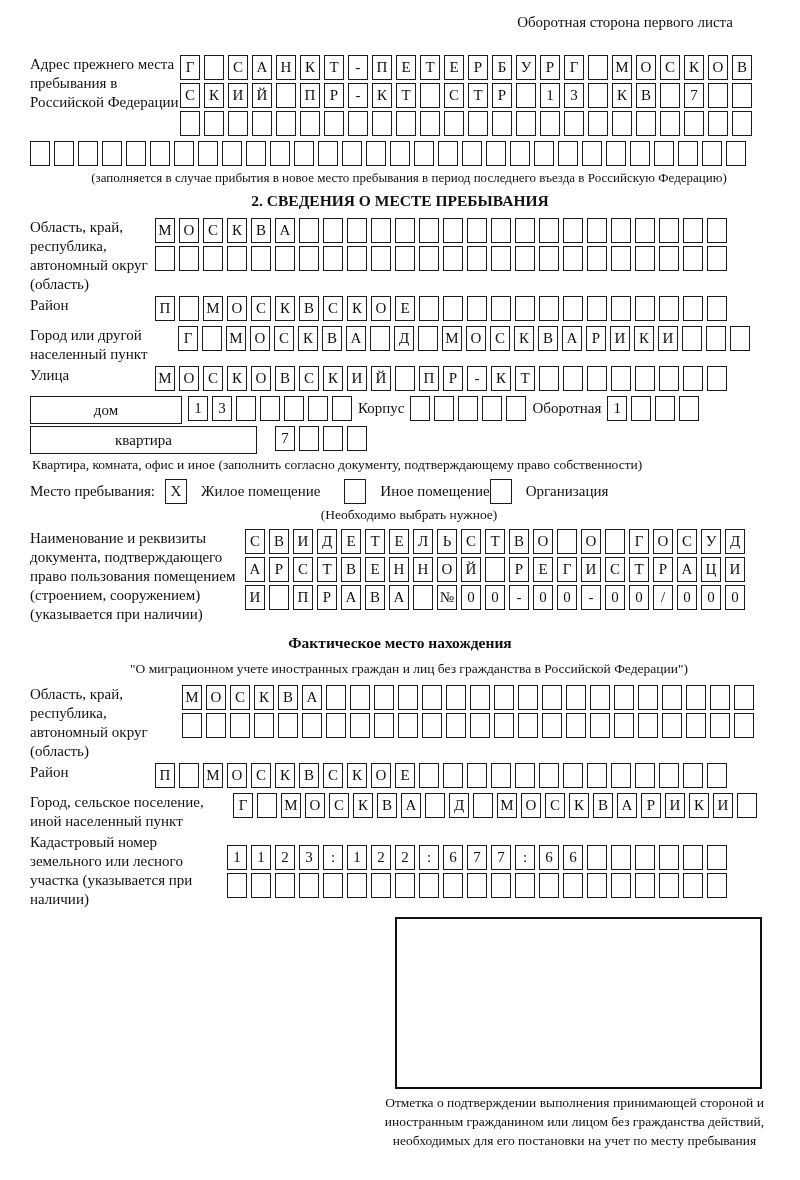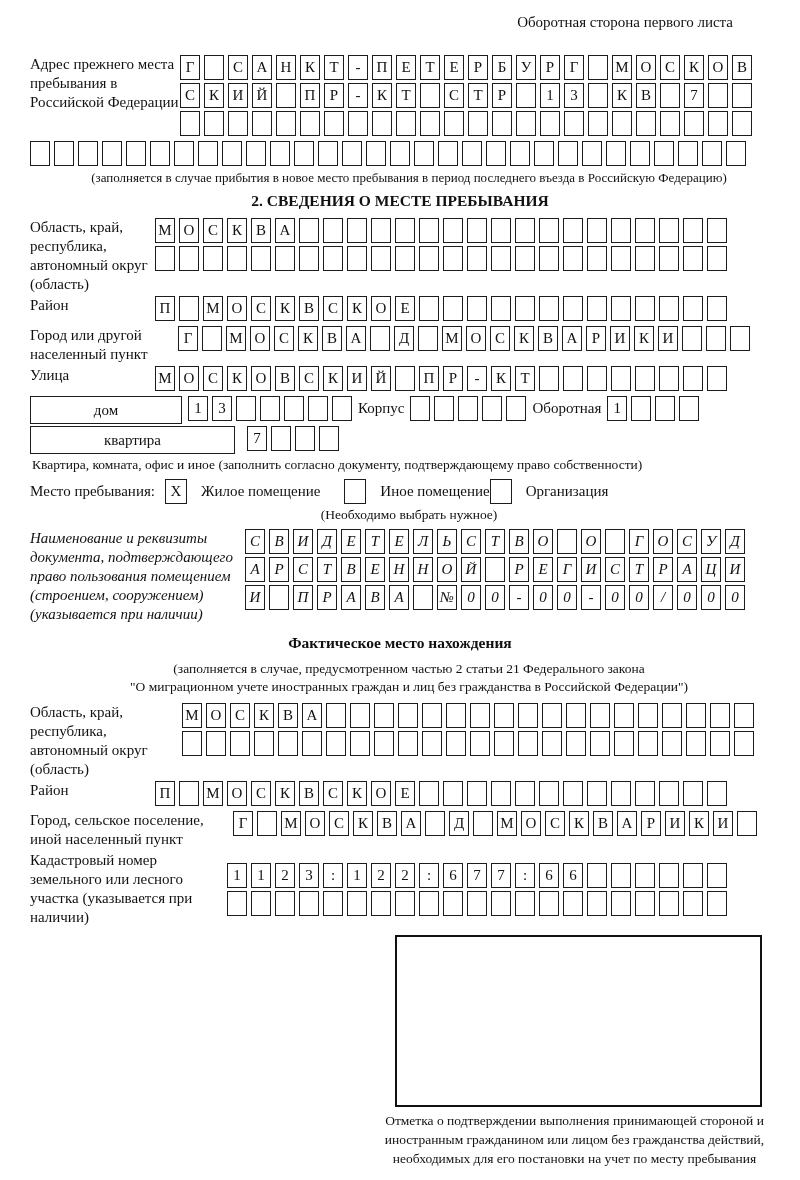--- a/index.html
+++ b/index.html
@@ -349,21 +349,21 @@
     <div class="inline-label">Оборотная</div>
     <div class="cellrow" style="margin-bottom:0;">
         <span class="cell">1</span>
         <span class="cell"></span>
         <span class="cell"></span>
         <span class="cell"></span>
       </div>
   </div>
 
   <div class="form-row">
-    <div class="wide-box" style="width:205px;margin-right:12px;">квартира</div>
+    <div class="wide-box" style="width:227px;margin-right:18px;">квартира</div>
     <div class="cellrow" style="margin-bottom:0;">
         <span class="cell">7</span>
         <span class="cell"></span>
         <span class="cell"></span>
         <span class="cell"></span>
       </div>
   </div>
   <div class="caption caption-left">Квартира, комната, офис и иное (заполнить согласно документу, подтверждающему право собственности)</div>
 
   <div class="check-row">
@@ -376,21 +376,21 @@
       <span class="checkbox"></span>
       <span class="opt-label" style="">Иное помещение</span>
     </span>
     <span class="opt">
       <span class="checkbox"></span>
       <span class="opt-label">Организация</span>
     </span>
   </div>
   <div class="caption caption-center" style="font-size:13.5px;">(Необходимо выбрать нужное)</div>
 
-  <div class="form-row" style="margin-top:4px;font-style:italic;">
+  <div class="form-row" style="margin-top:4px;">
     <div class="label" style="width:215px;">Наименование и реквизиты документа, подтверждающего право пользования помещением (строением, сооружением) (указывается при наличии)</div>
     <div class="rows">
       <div class="cellrow">
           <span class="cell">С</span>
           <span class="cell">В</span>
           <span class="cell">И</span>
           <span class="cell">Д</span>
           <span class="cell">Е</span>
           <span class="cell">Т</span>
           <span class="cell">Е</span>
@@ -452,21 +452,20 @@
           <span class="cell">0</span>
           <span class="cell">/</span>
           <span class="cell">0</span>
           <span class="cell">0</span>
           <span class="cell">0</span>
         </div>
     </div>
   </div>
 
   <div class="section-title" style="margin-top:10px;">Фактическое место нахождения</div>
-  <div class="caption caption-center" style="font-size:13.5px;margin-bottom:0;">(заполняется в случае, предусмотренном частью 2 статьи 21 Федерального закона</div>
   <div class="caption caption-center" style="font-size:13.5px;margin-bottom:8px;">"О миграционном учете иностранных граждан и лиц без гражданства в Российской Федерации")</div>
 
   <div class="form-row">
     <div class="label" style="width:152px;">Область, край, республика, автономный округ (область)</div>
     <div class="rows">
       <div class="cellrow">
           <span class="cell">М</span>
           <span class="cell">О</span>
           <span class="cell">С</span>
           <span class="cell">К</span>

